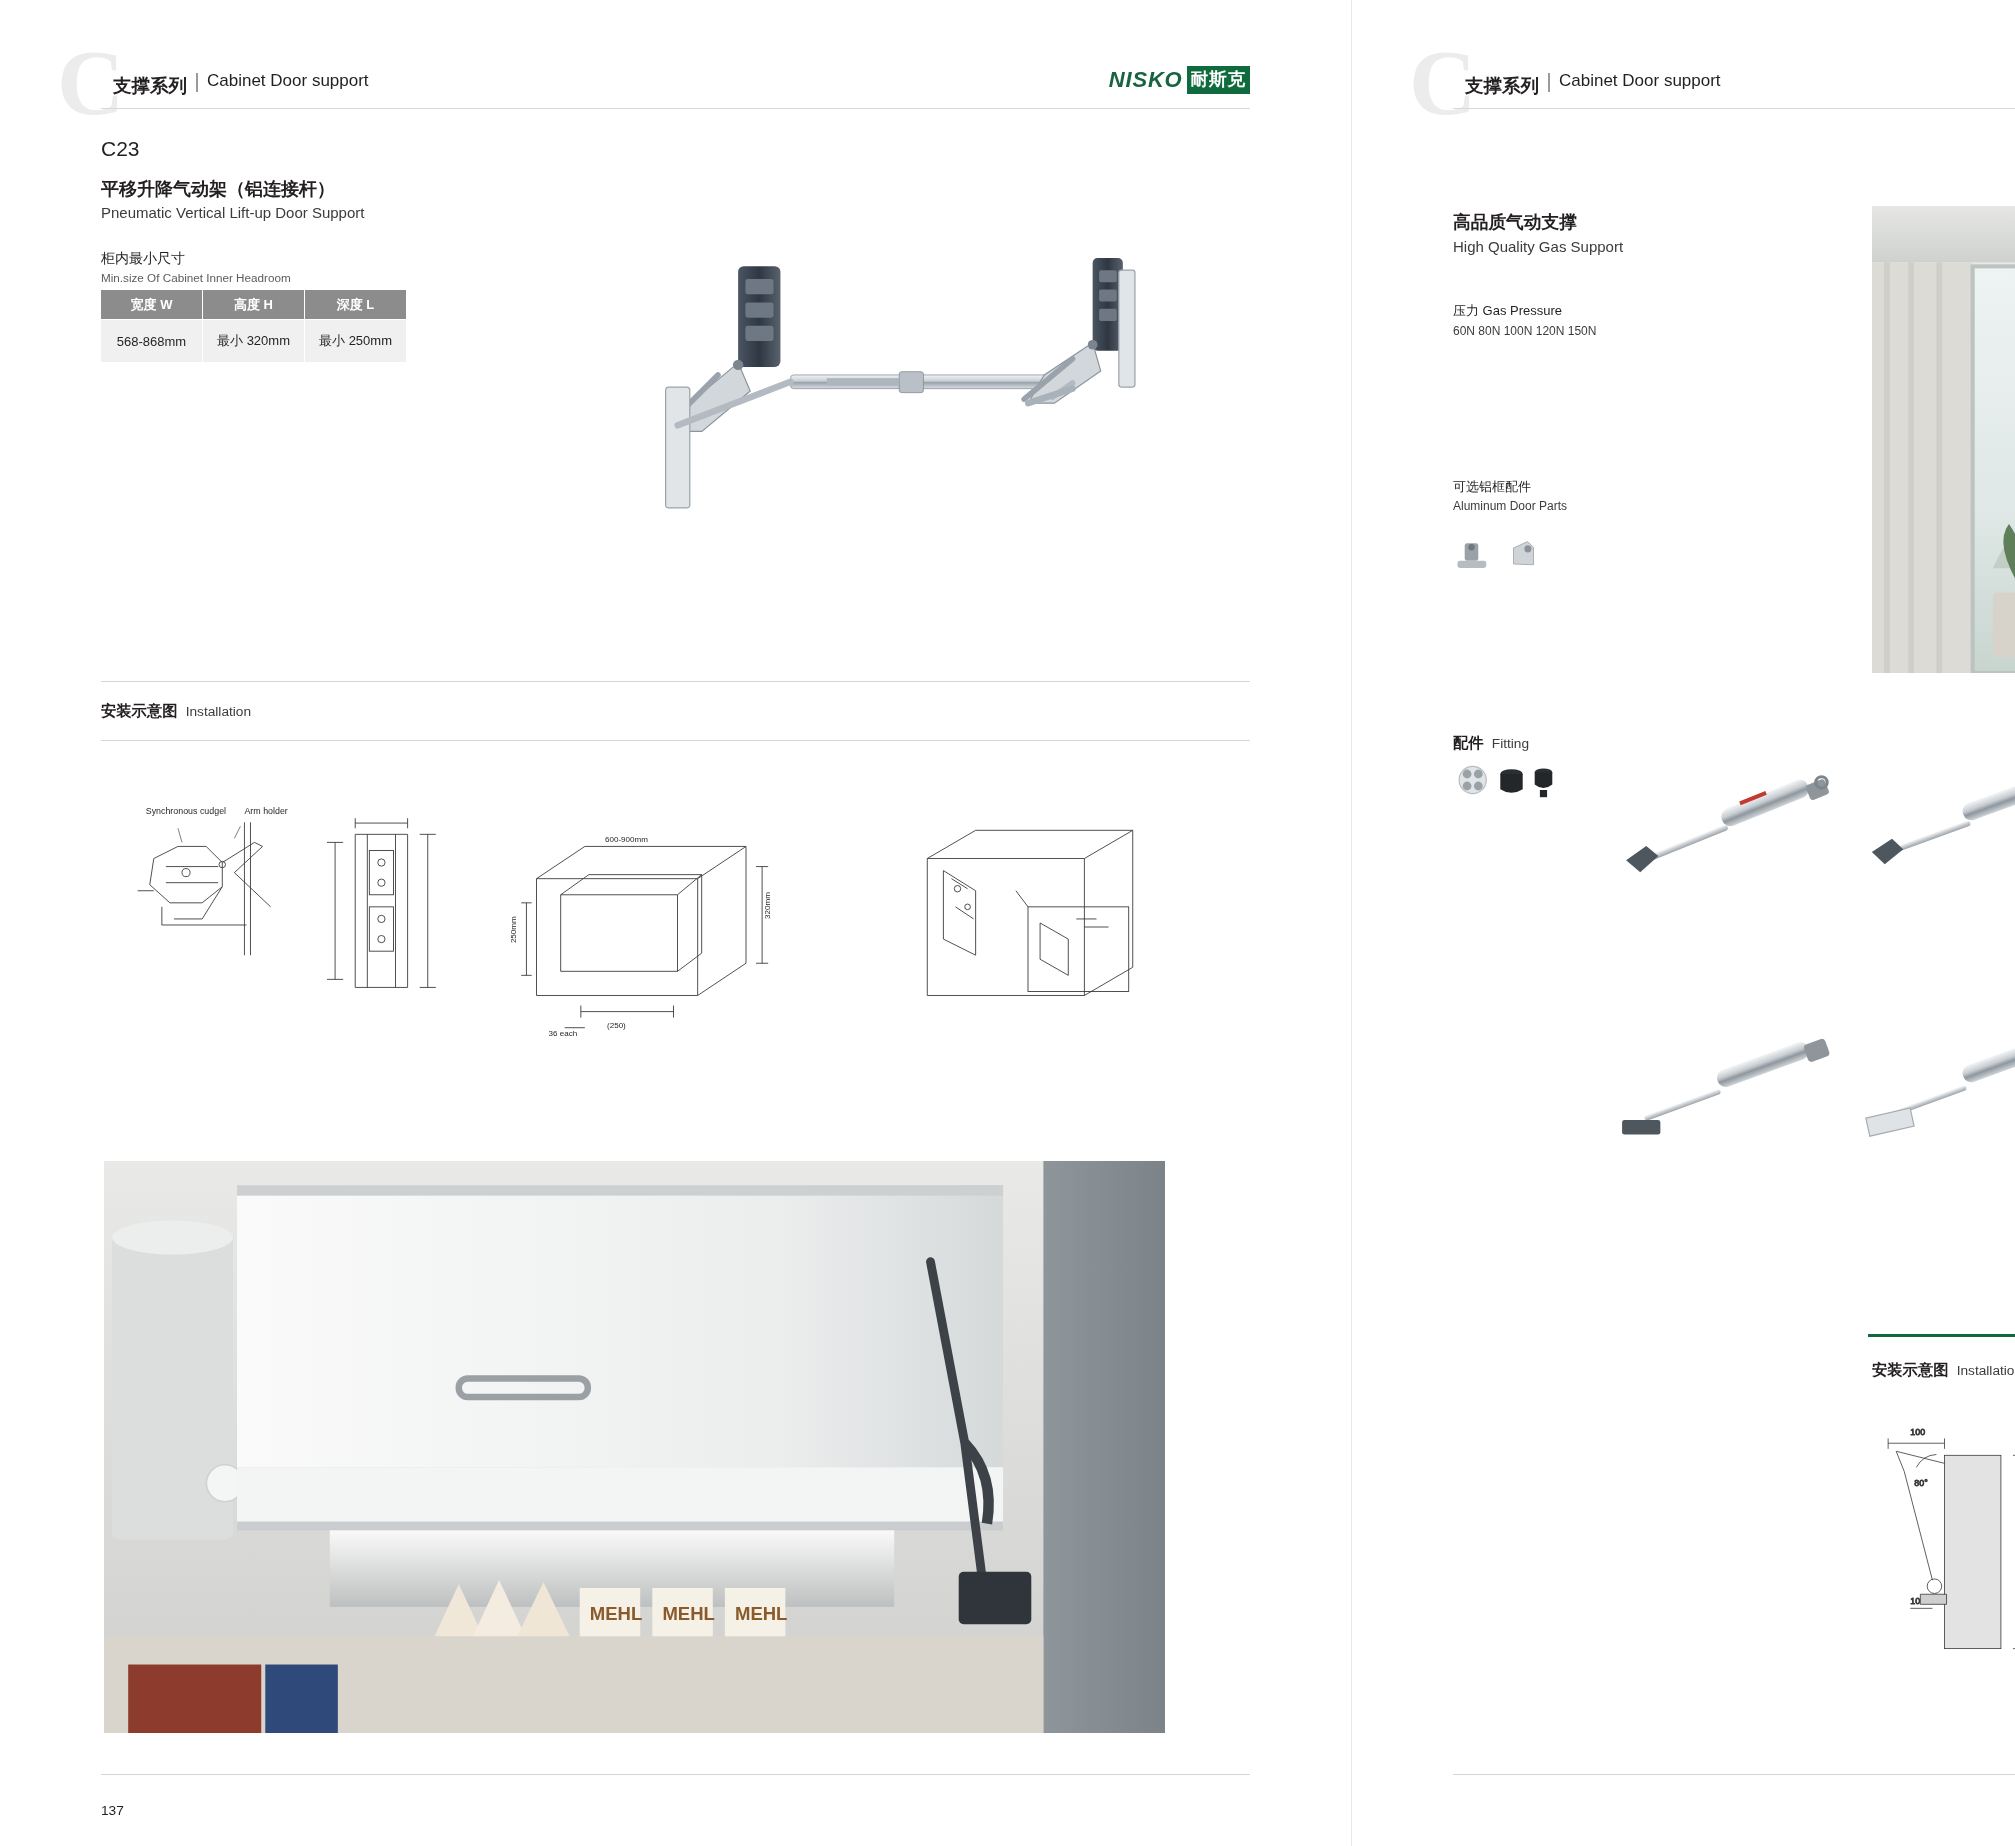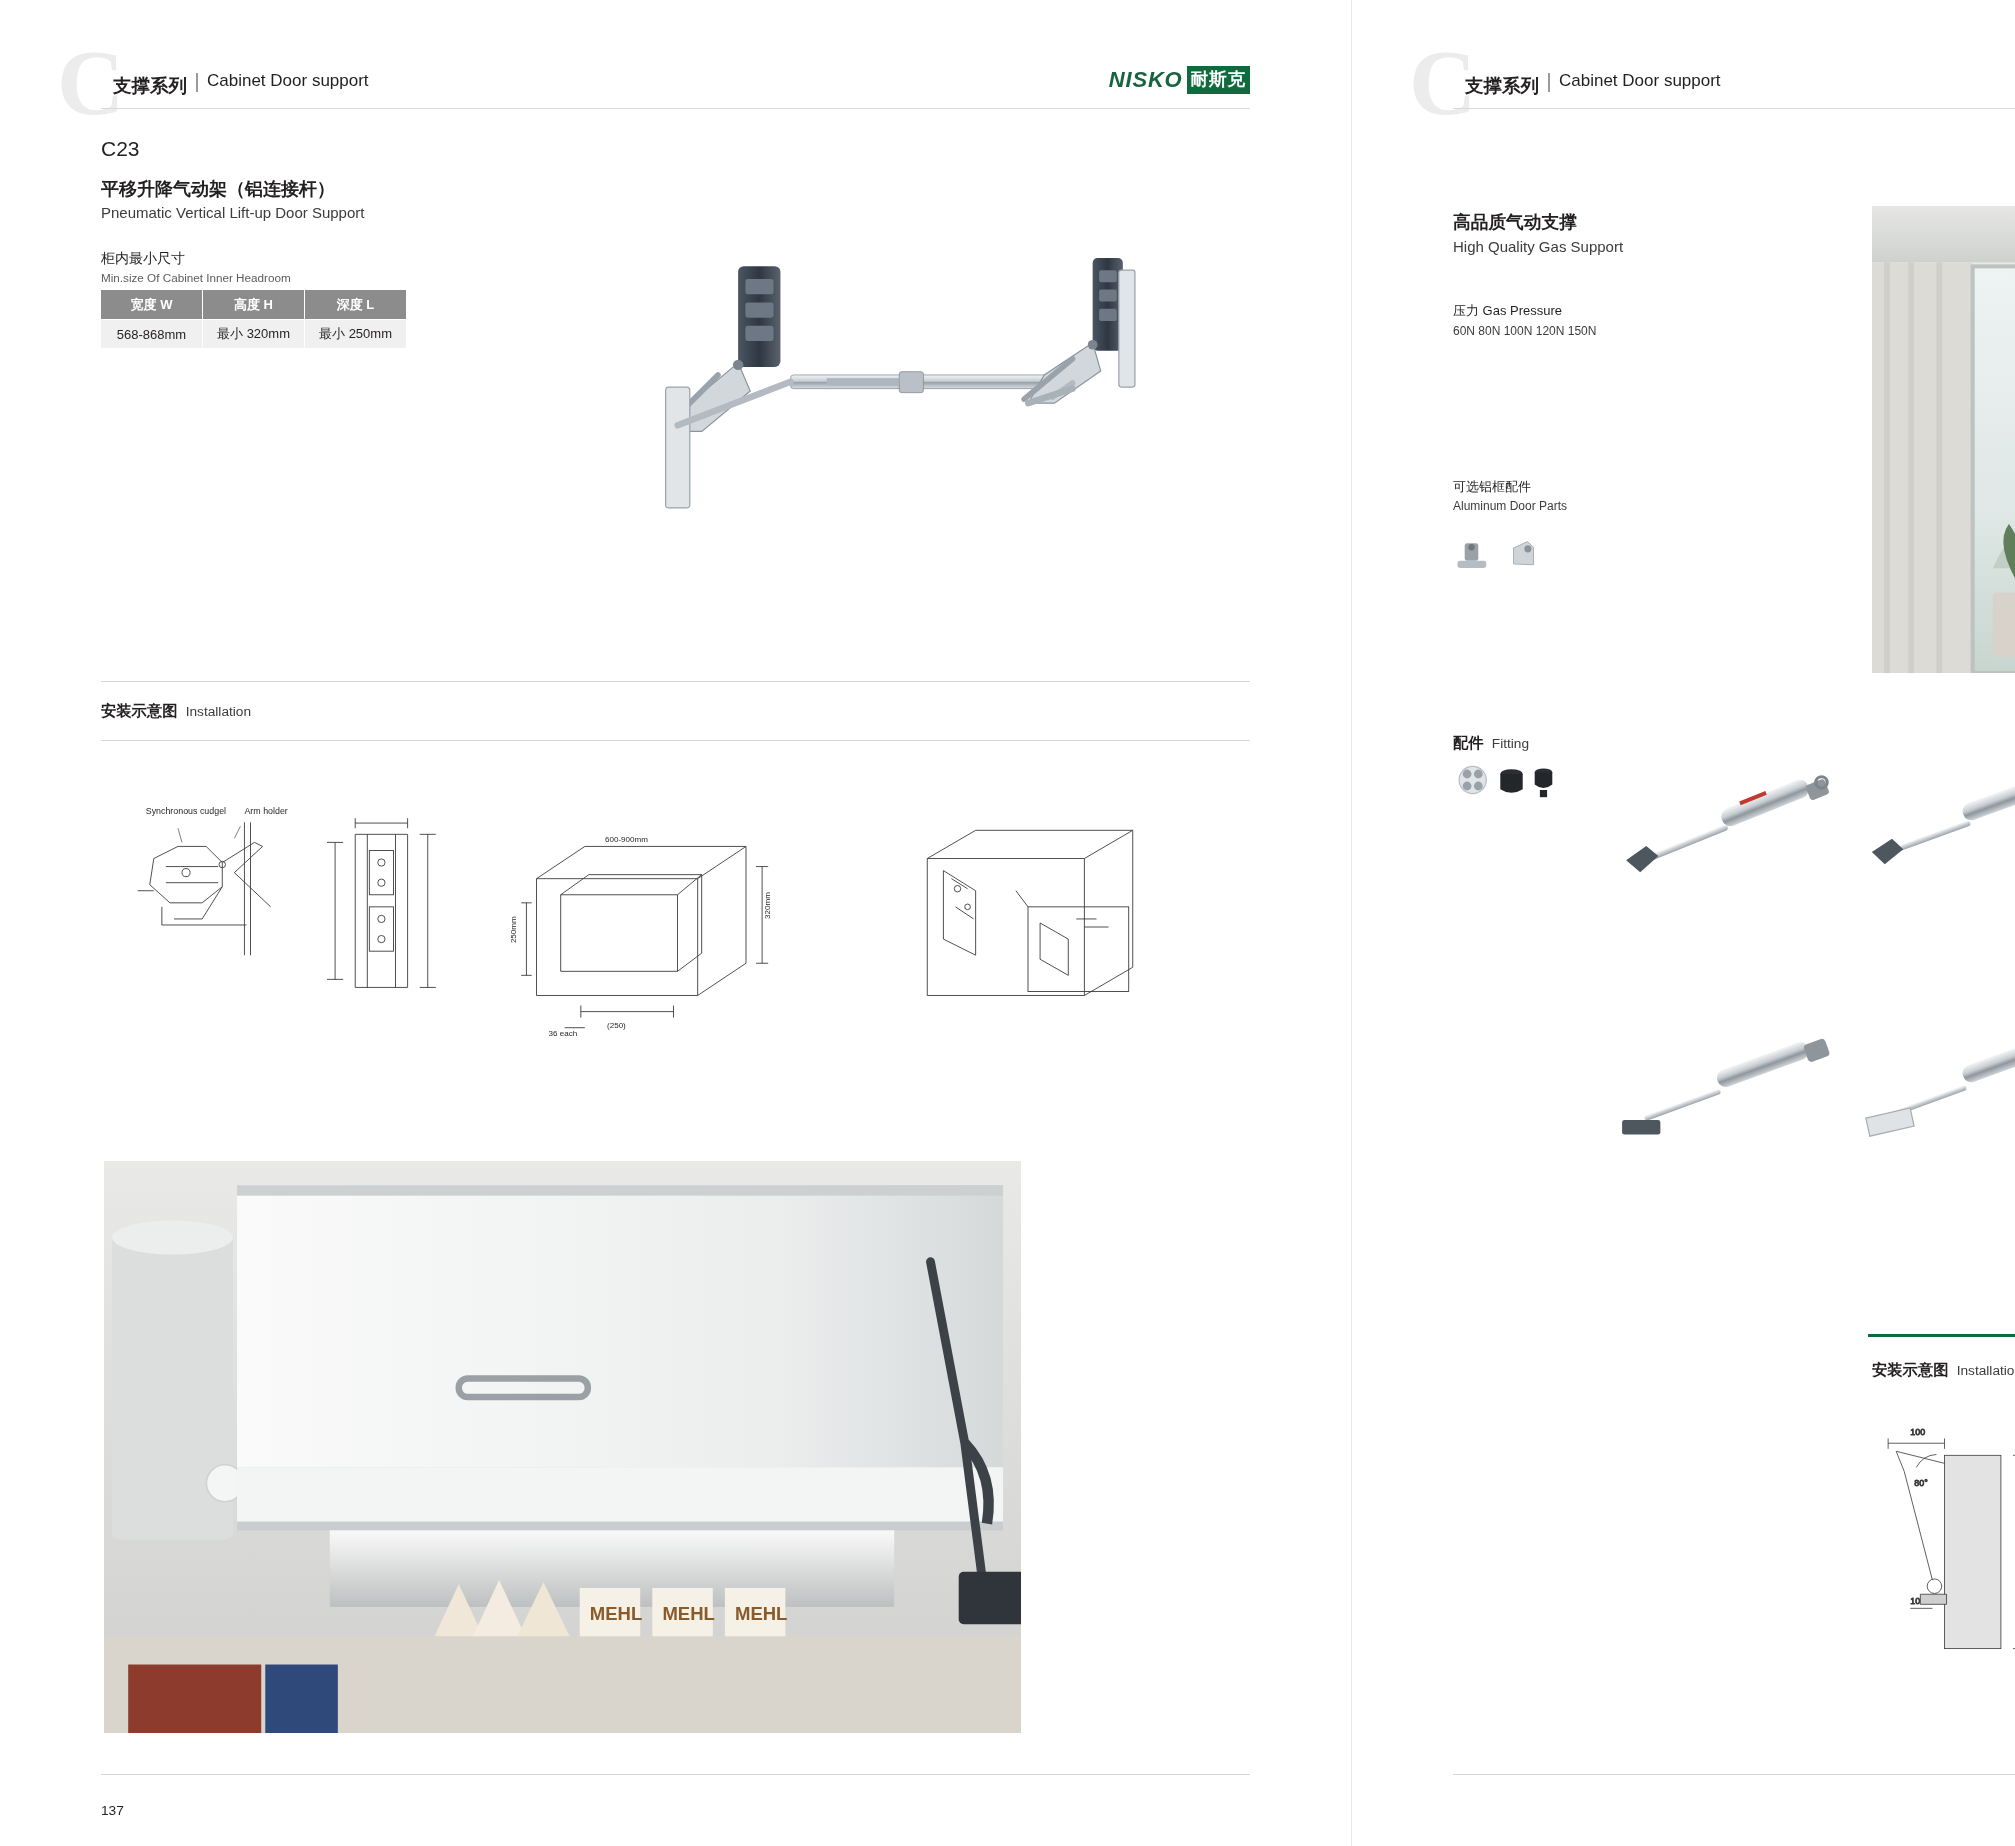--- a/index.html
+++ b/index.html
@@ -45,21 +45,21 @@
   .mincn{position:absolute;left:101px;top:250px;font-size:14px;color:#231f20;}
   .minen{position:absolute;left:101px;top:271px;font-size:11.7px;color:#5c5c5c;}
 
   .sizetable{position:absolute;left:101px;top:290px;border-collapse:collapse;}
   .sizetable th{
     background:#8c8c8c;color:#fff;font-size:13px;font-weight:bold;
     padding:5.6px 0;width:101px;text-align:center;border-right:1.2px solid #fff;
   }
   .sizetable td{
     background:#f0f0f0;color:#231f20;font-size:13px;
-    padding:5px 0;text-align:center;border-right:1.2px solid #fff;border-top:1.2px solid #fff;
+    padding:12px 0;text-align:center;border-right:1.2px solid #fff;border-top:1.2px solid #fff;
   }
 
   .hairline{position:absolute;left:101px;width:1149px;height:0.8px;background:#d6d6d6;}
 
   .seccn{font-size:15.3px;font-weight:bold;color:#231f20;}
   .secen{font-size:13.7px;color:#3c3c3c;margin-top:26px;}
 
   .photo{
     position:absolute;overflow:hidden;background:#cfd2d4;
   }
@@ -249,21 +249,21 @@
         <text x="110" y="70" font-size="22" fill="#231f20" font-family="Liberation Sans, sans-serif">Synchronous cudgel</text>
         <text x="355" y="70" font-size="22" fill="#231f20" font-family="Liberation Sans, sans-serif">Arm holder</text>
         <text x="1250" y="140" font-size="20" fill="#231f20" font-family="Liberation Sans, sans-serif">600-900mm</text>
         <text x="1660" y="330" font-size="20" fill="#231f20" font-family="Liberation Sans, sans-serif" transform="rotate(-90 1660 330)">320mm</text>
         <text x="1030" y="390" font-size="20" fill="#231f20" font-family="Liberation Sans, sans-serif" transform="rotate(-90 1030 390)">250mm</text>
         <text x="1255" y="600" font-size="20" fill="#231f20" font-family="Liberation Sans, sans-serif">(250)</text>
         <text x="1110" y="620" font-size="20" fill="#231f20" font-family="Liberation Sans, sans-serif">36 each</text>
       </svg>
     </div>
 
-    <div class="photo" style="left:104px;top:1161px;width:917px;height:572px;">
+    <div class="photo" style="left:104px;top:1161px;width:1061px;height:572px;">
       <svg width="1145" height="572" viewBox="0 0 2840 1420" preserveAspectRatio="none">
         <defs>
           <linearGradient id="wall" x1="0" y1="0" x2="0" y2="1">
             <stop offset="0" stop-color="#e9e9e7"></stop>
               <stop offset="1" stop-color="#cfd0cd"></stop>
           </linearGradient>
           <linearGradient id="cabdoor" x1="0" y1="0" x2="1" y2="0">
             <stop offset="0" stop-color="#fafafa"></stop>
               <stop offset="0.7" stop-color="#eceeee"></stop>
             <stop offset="1" stop-color="#d6d9da"></stop>

